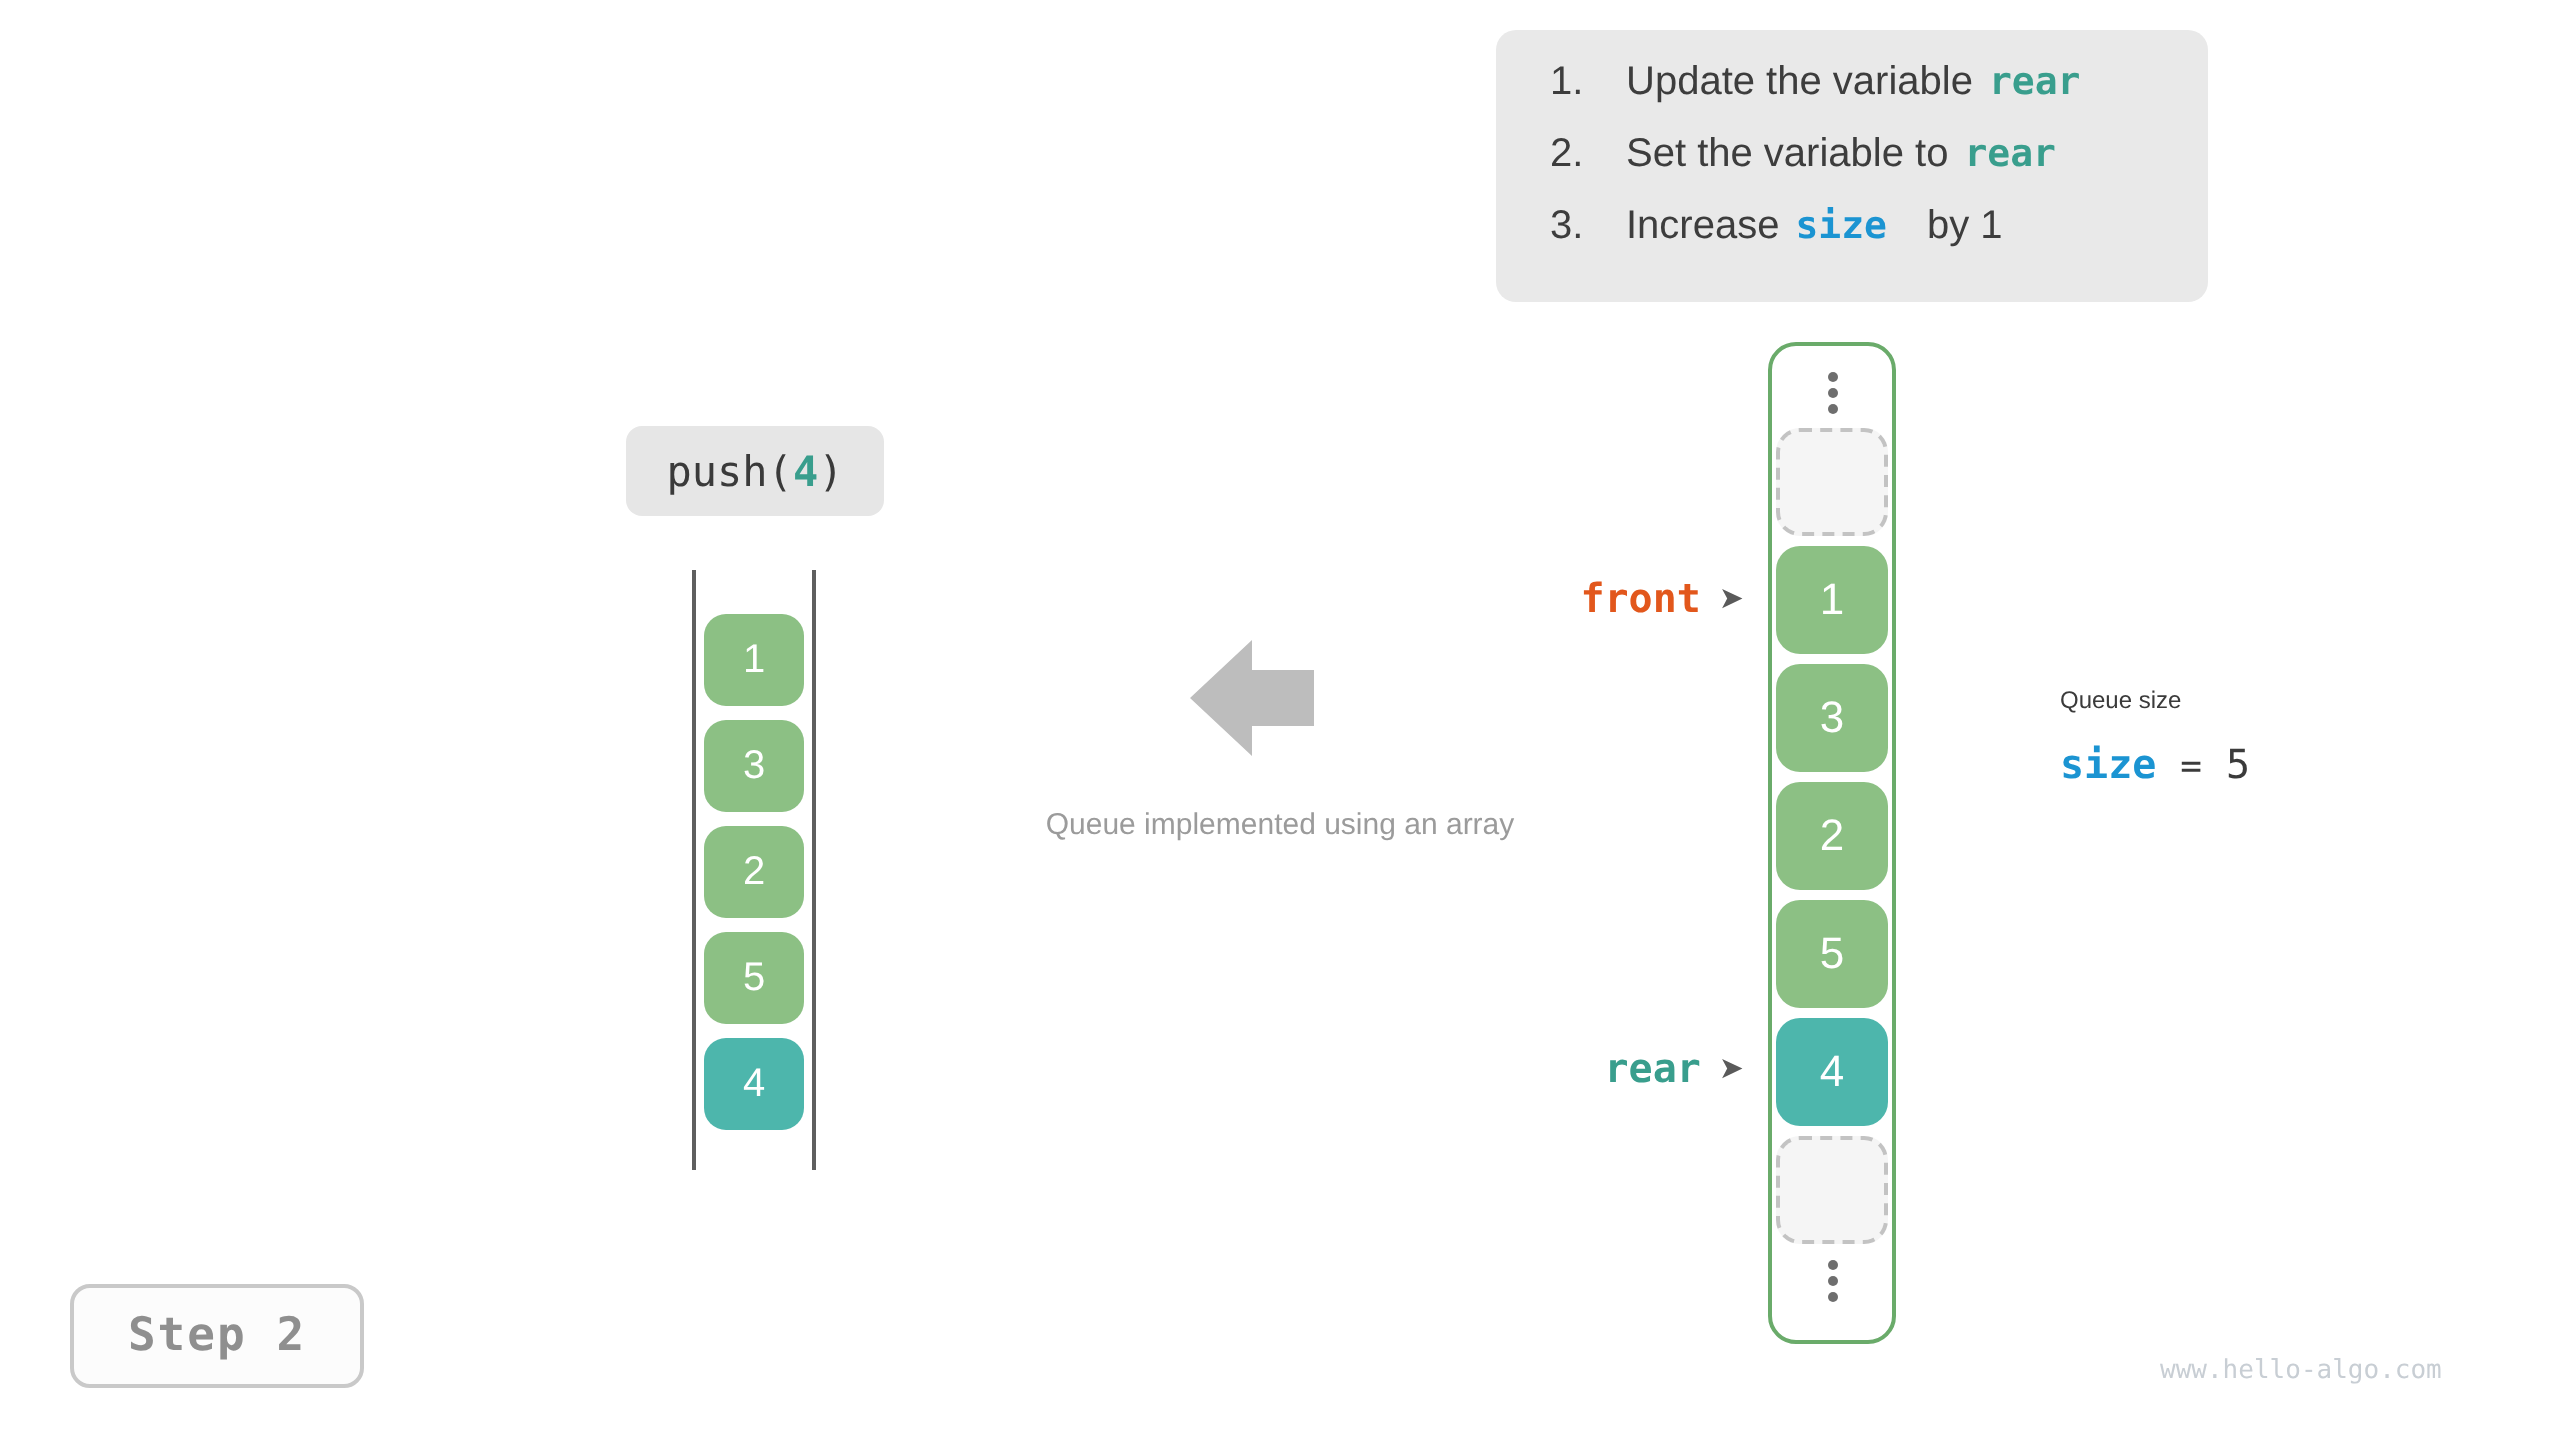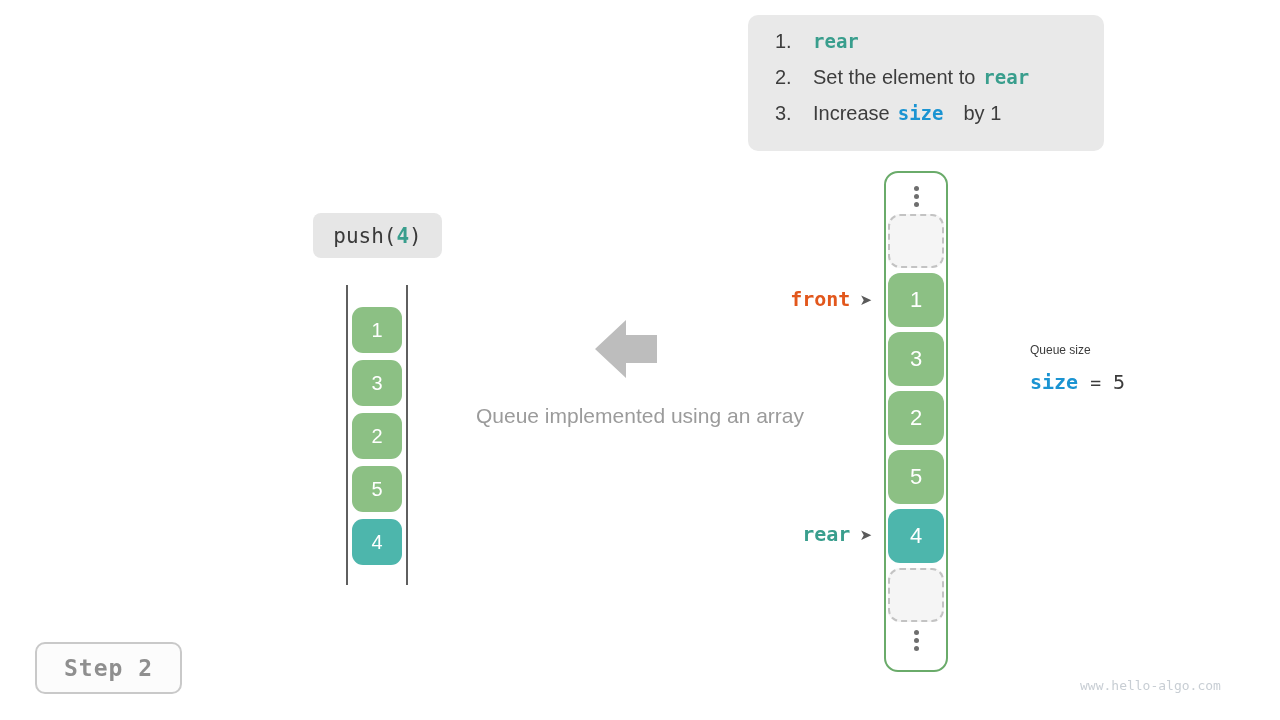--- a/index.html
+++ b/index.html
@@ -43,21 +43,21 @@
     display: flex; align-items: center; justify-content: center;
     color: #ffffff; font-size: 20px;
   }
   .cell.green { background: #8CC084; }
   .cell.teal  { background: #4DB6AC; }
 
   
   .big-arrow { position: absolute; left: 595px; top: 320px; width: 62px; height: 58px; }
   .caption {
     position: absolute; left: 430px; top: 404px; width: 420px;
-    text-align: center; font-size: 21px; color: #9b9b9b;
+    text-align: center; font-size: 15px; color: #9b9b9b;
   }
 
   
   .array-column {
     position: absolute; left: 884px; top: 171px; width: 64px; height: 501px;
     border: 2px solid #6AAB6A; border-radius: 14px; background: #ffffff;
     display: flex; flex-direction: column; align-items: center; gap: 5px;
     padding: 10px 0;
   }
   .acell {
@@ -108,25 +108,26 @@
     position: absolute; left: 1080px; top: 678px;
     font-family: "DejaVu Sans Mono", monospace; font-size: 13px; color: #c8ced4;
   }
 </style>
 </head>
 <body>
 
 <div class="instruction-box">
   <div class="instr-line">
     <span class="num">1.</span>
+    <span class="txt">Update the variable</span>
     <span class="code code-teal">rear</span>
   </div>
   <div class="instr-line">
     <span class="num">2.</span>
-    <span class="txt">Set the element to</span>
+    <span class="txt">Set the variable to</span>
     <span class="code code-teal">rear</span>
   </div>
   <div class="instr-line">
     <span class="num">3.</span>
     <span class="txt">Increase</span>
     <span class="code code-blue">size</span>
     <span class="after">by 1</span>
   </div>
 </div>
 

